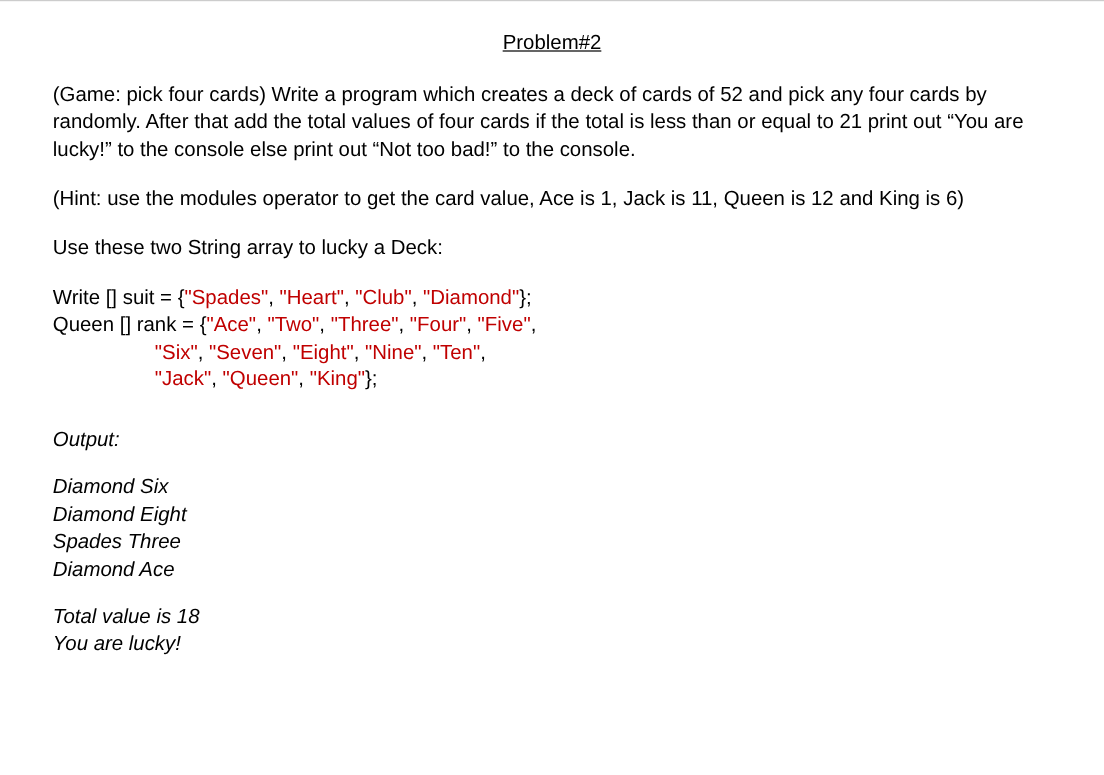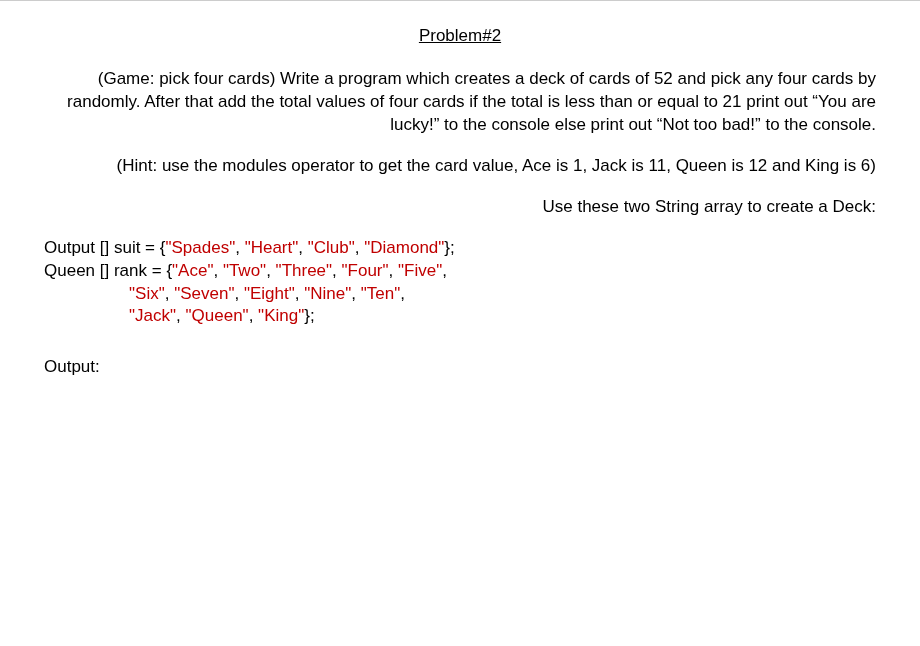--- a/index.html
+++ b/index.html
@@ -19,31 +19,31 @@
       border-top: 1px solid #ccc;
     }
     .title {
       text-align: center;
       margin-bottom: 20px;
       font-weight: normal;
       text-decoration: underline;
     }
     .paragraph {
       margin-bottom: 18px;
-      text-align: right;
     }
     .code-block {
       margin-bottom: 28px;
       white-space: pre-wrap;
       font-family: Arial, Helvetica, sans-serif;
       font-size: 17px;
     }
     .code-red { color: #c00000; }
     .output-section {
       margin-top: 12px;
+      font-style: italic;
     }
     .output-label {
       margin-bottom: 16px;
     }
     .output-cards {
       margin-bottom: 16px;
       white-space: pre-line;
     }
     .output-result {
       white-space: pre-line;
@@ -51,22 +51,28 @@
   </style>
 </head>
 <body>
 
 <div class="title">Problem#2</div>
 
 <div class="paragraph">(Game: pick four cards) Write a program which creates a deck of cards of 52 and pick any four cards by randomly. After that add the total values of four cards if the total is less than or equal to 21 print out “You are lucky!” to the console else print out “Not too bad!” to the console.</div>
 
 <div class="paragraph">(Hint: use the modules operator to get the card value, Ace is 1, Jack is 11, Queen is 12 and King is 6)</div>
 
-<div class="paragraph">Use these two String array to create a Deck:</div>
+<div class="paragraph">Use these two String array to lucky a Deck:</div>
 
-<div class="code-block"><span>Output [] suit = {</span><span class="code-red">"Spades"</span><span>, </span><span class="code-red">"Heart"</span><span>, </span><span class="code-red">"Club"</span><span>, </span><span class="code-red">"Diamond"</span><span>};</span>
+<div class="code-block"><span>Write [] suit = {</span><span class="code-red">"Spades"</span><span>, </span><span class="code-red">"Heart"</span><span>, </span><span class="code-red">"Club"</span><span>, </span><span class="code-red">"Diamond"</span><span>};</span>
 <span>Queen [] rank = {</span><span class="code-red">"Ace"</span><span>, </span><span class="code-red">"Two"</span><span>, </span><span class="code-red">"Three"</span><span>, </span><span class="code-red">"Four"</span><span>, </span><span class="code-red">"Five"</span><span>,</span>
 <span>                  </span><span class="code-red">"Six"</span><span>, </span><span class="code-red">"Seven"</span><span>, </span><span class="code-red">"Eight"</span><span>, </span><span class="code-red">"Nine"</span><span>, </span><span class="code-red">"Ten"</span><span>,</span>
 <span>                  </span><span class="code-red">"Jack"</span><span>, </span><span class="code-red">"Queen"</span><span>, </span><span class="code-red">"King"</span><span>};</span></div>
 
 <div class="output-section">
   <div class="output-label">Output:</div>
+  <div class="output-cards">Diamond Six
+Diamond Eight
+Spades Three
+Diamond Ace</div>
+  <div class="output-result">Total value is 18
+You are lucky!</div>
 </div>
 
 </body></html>

